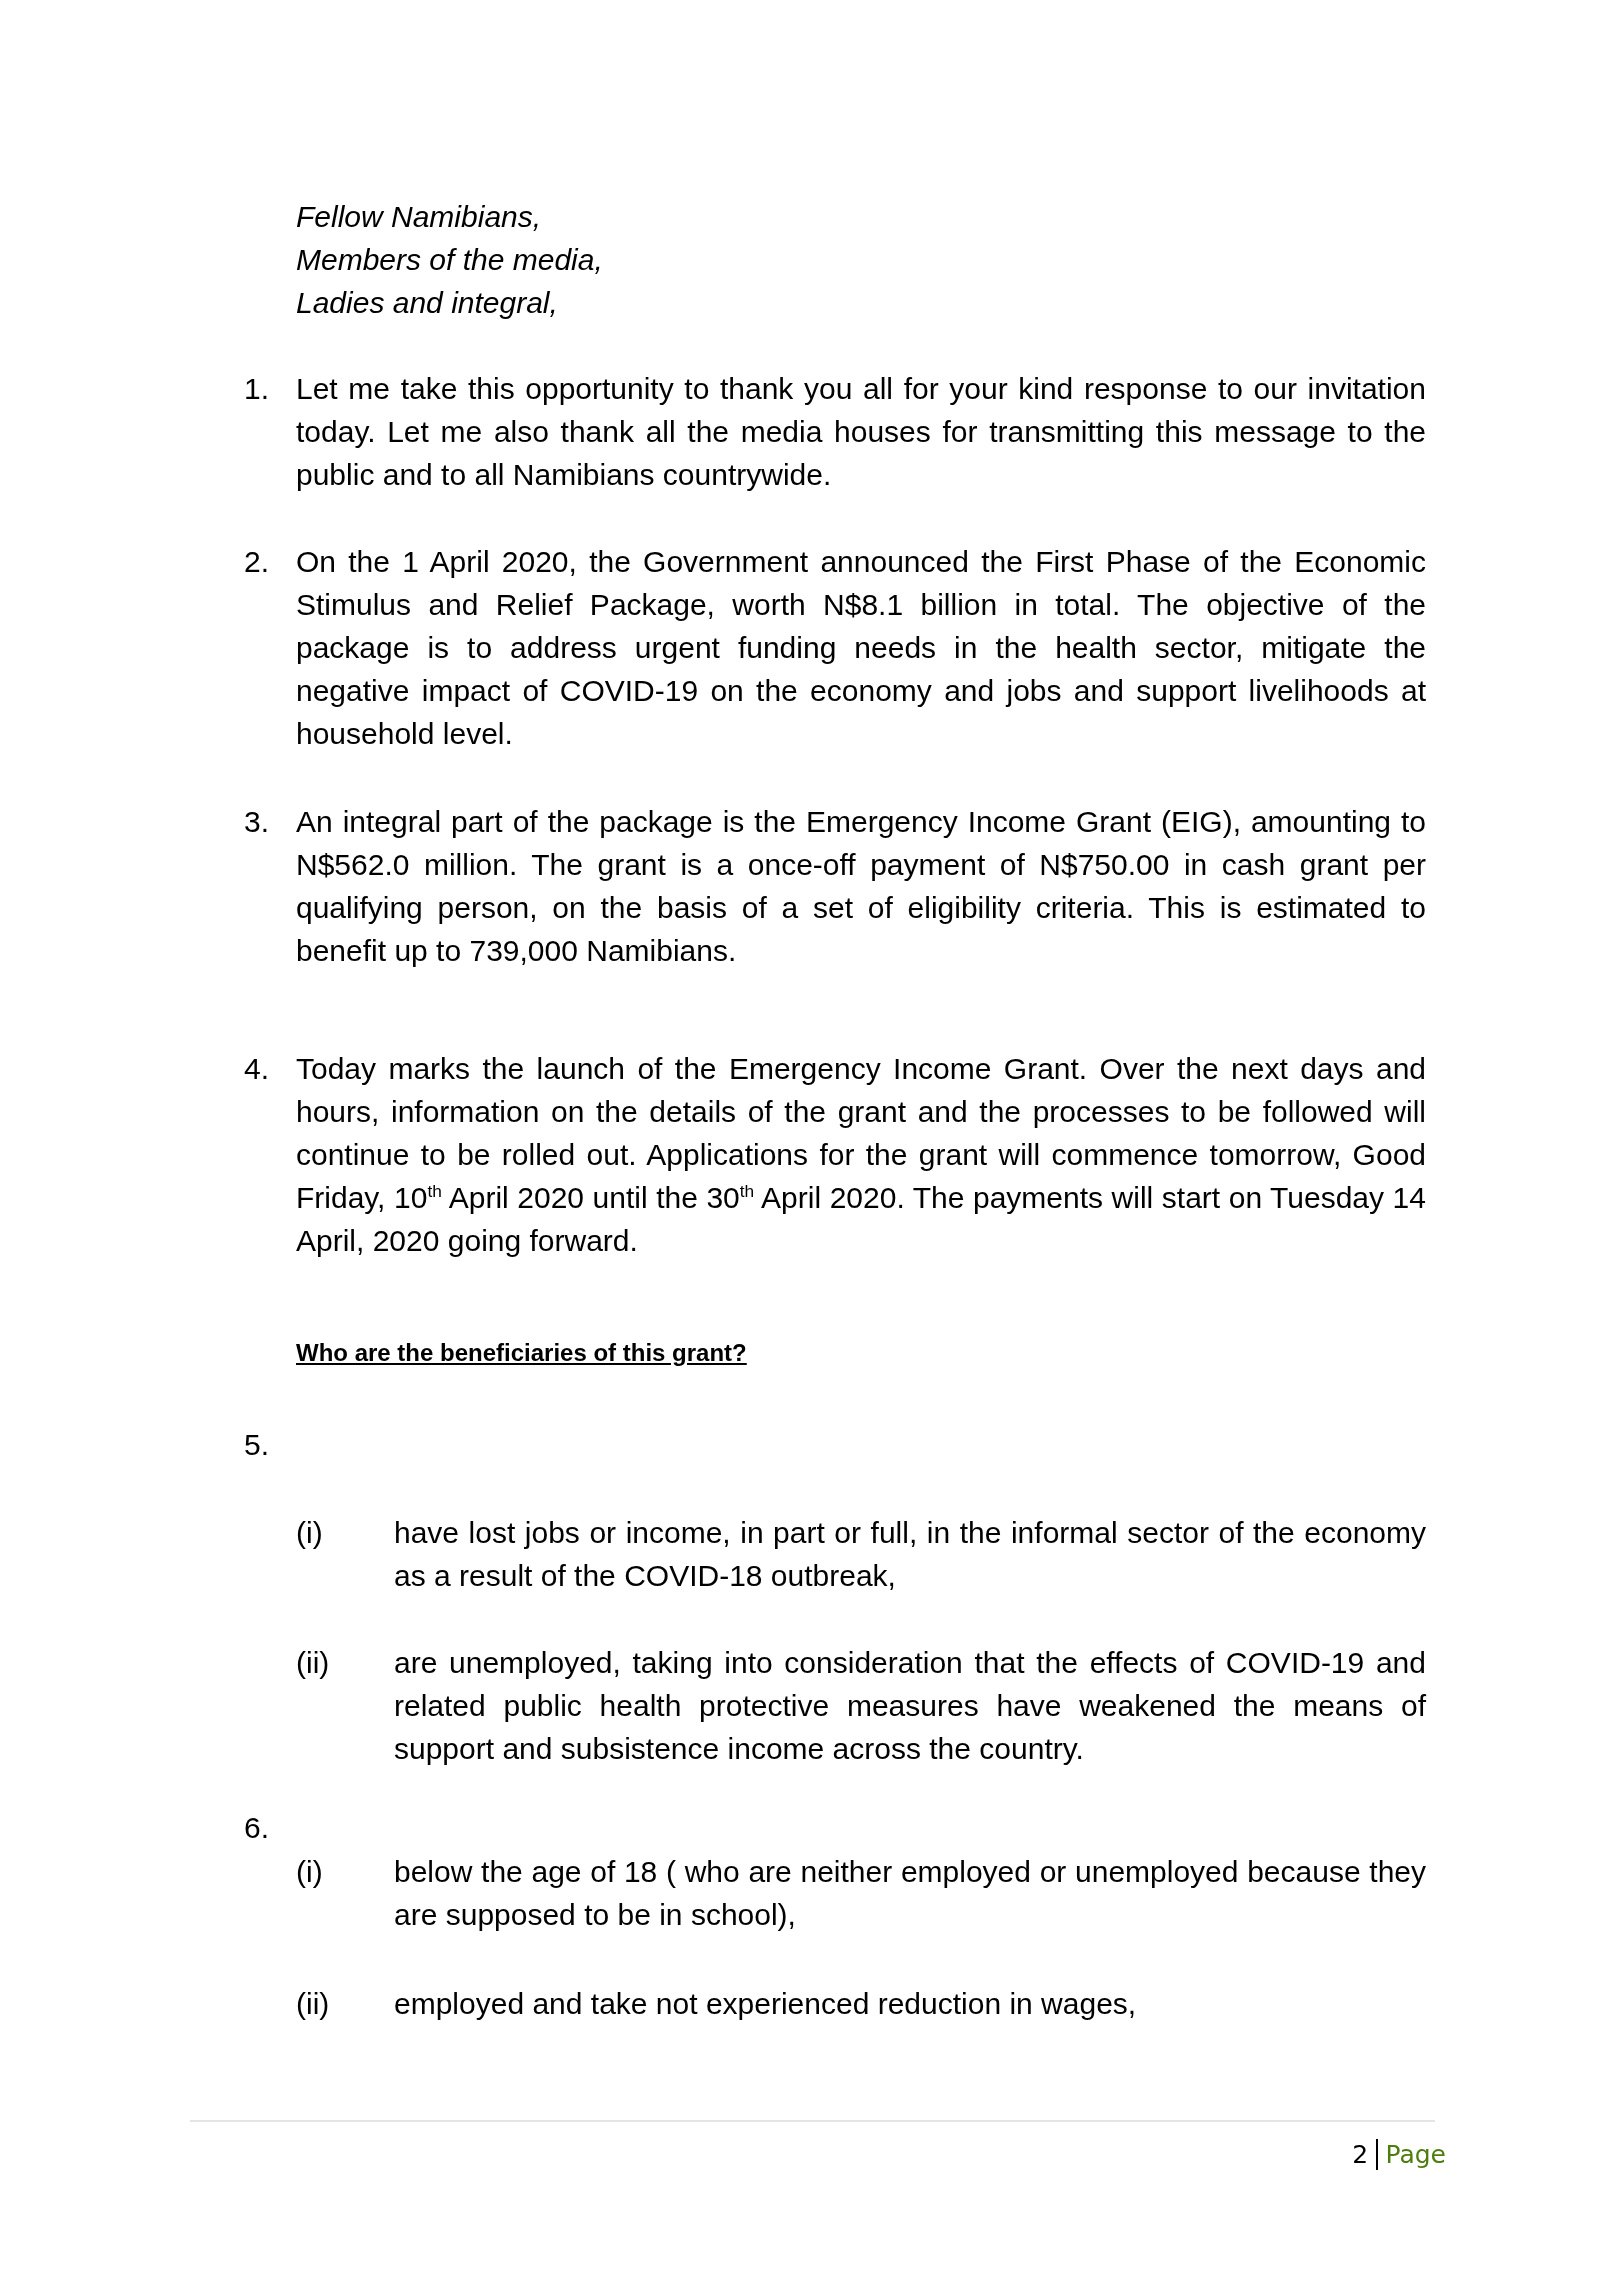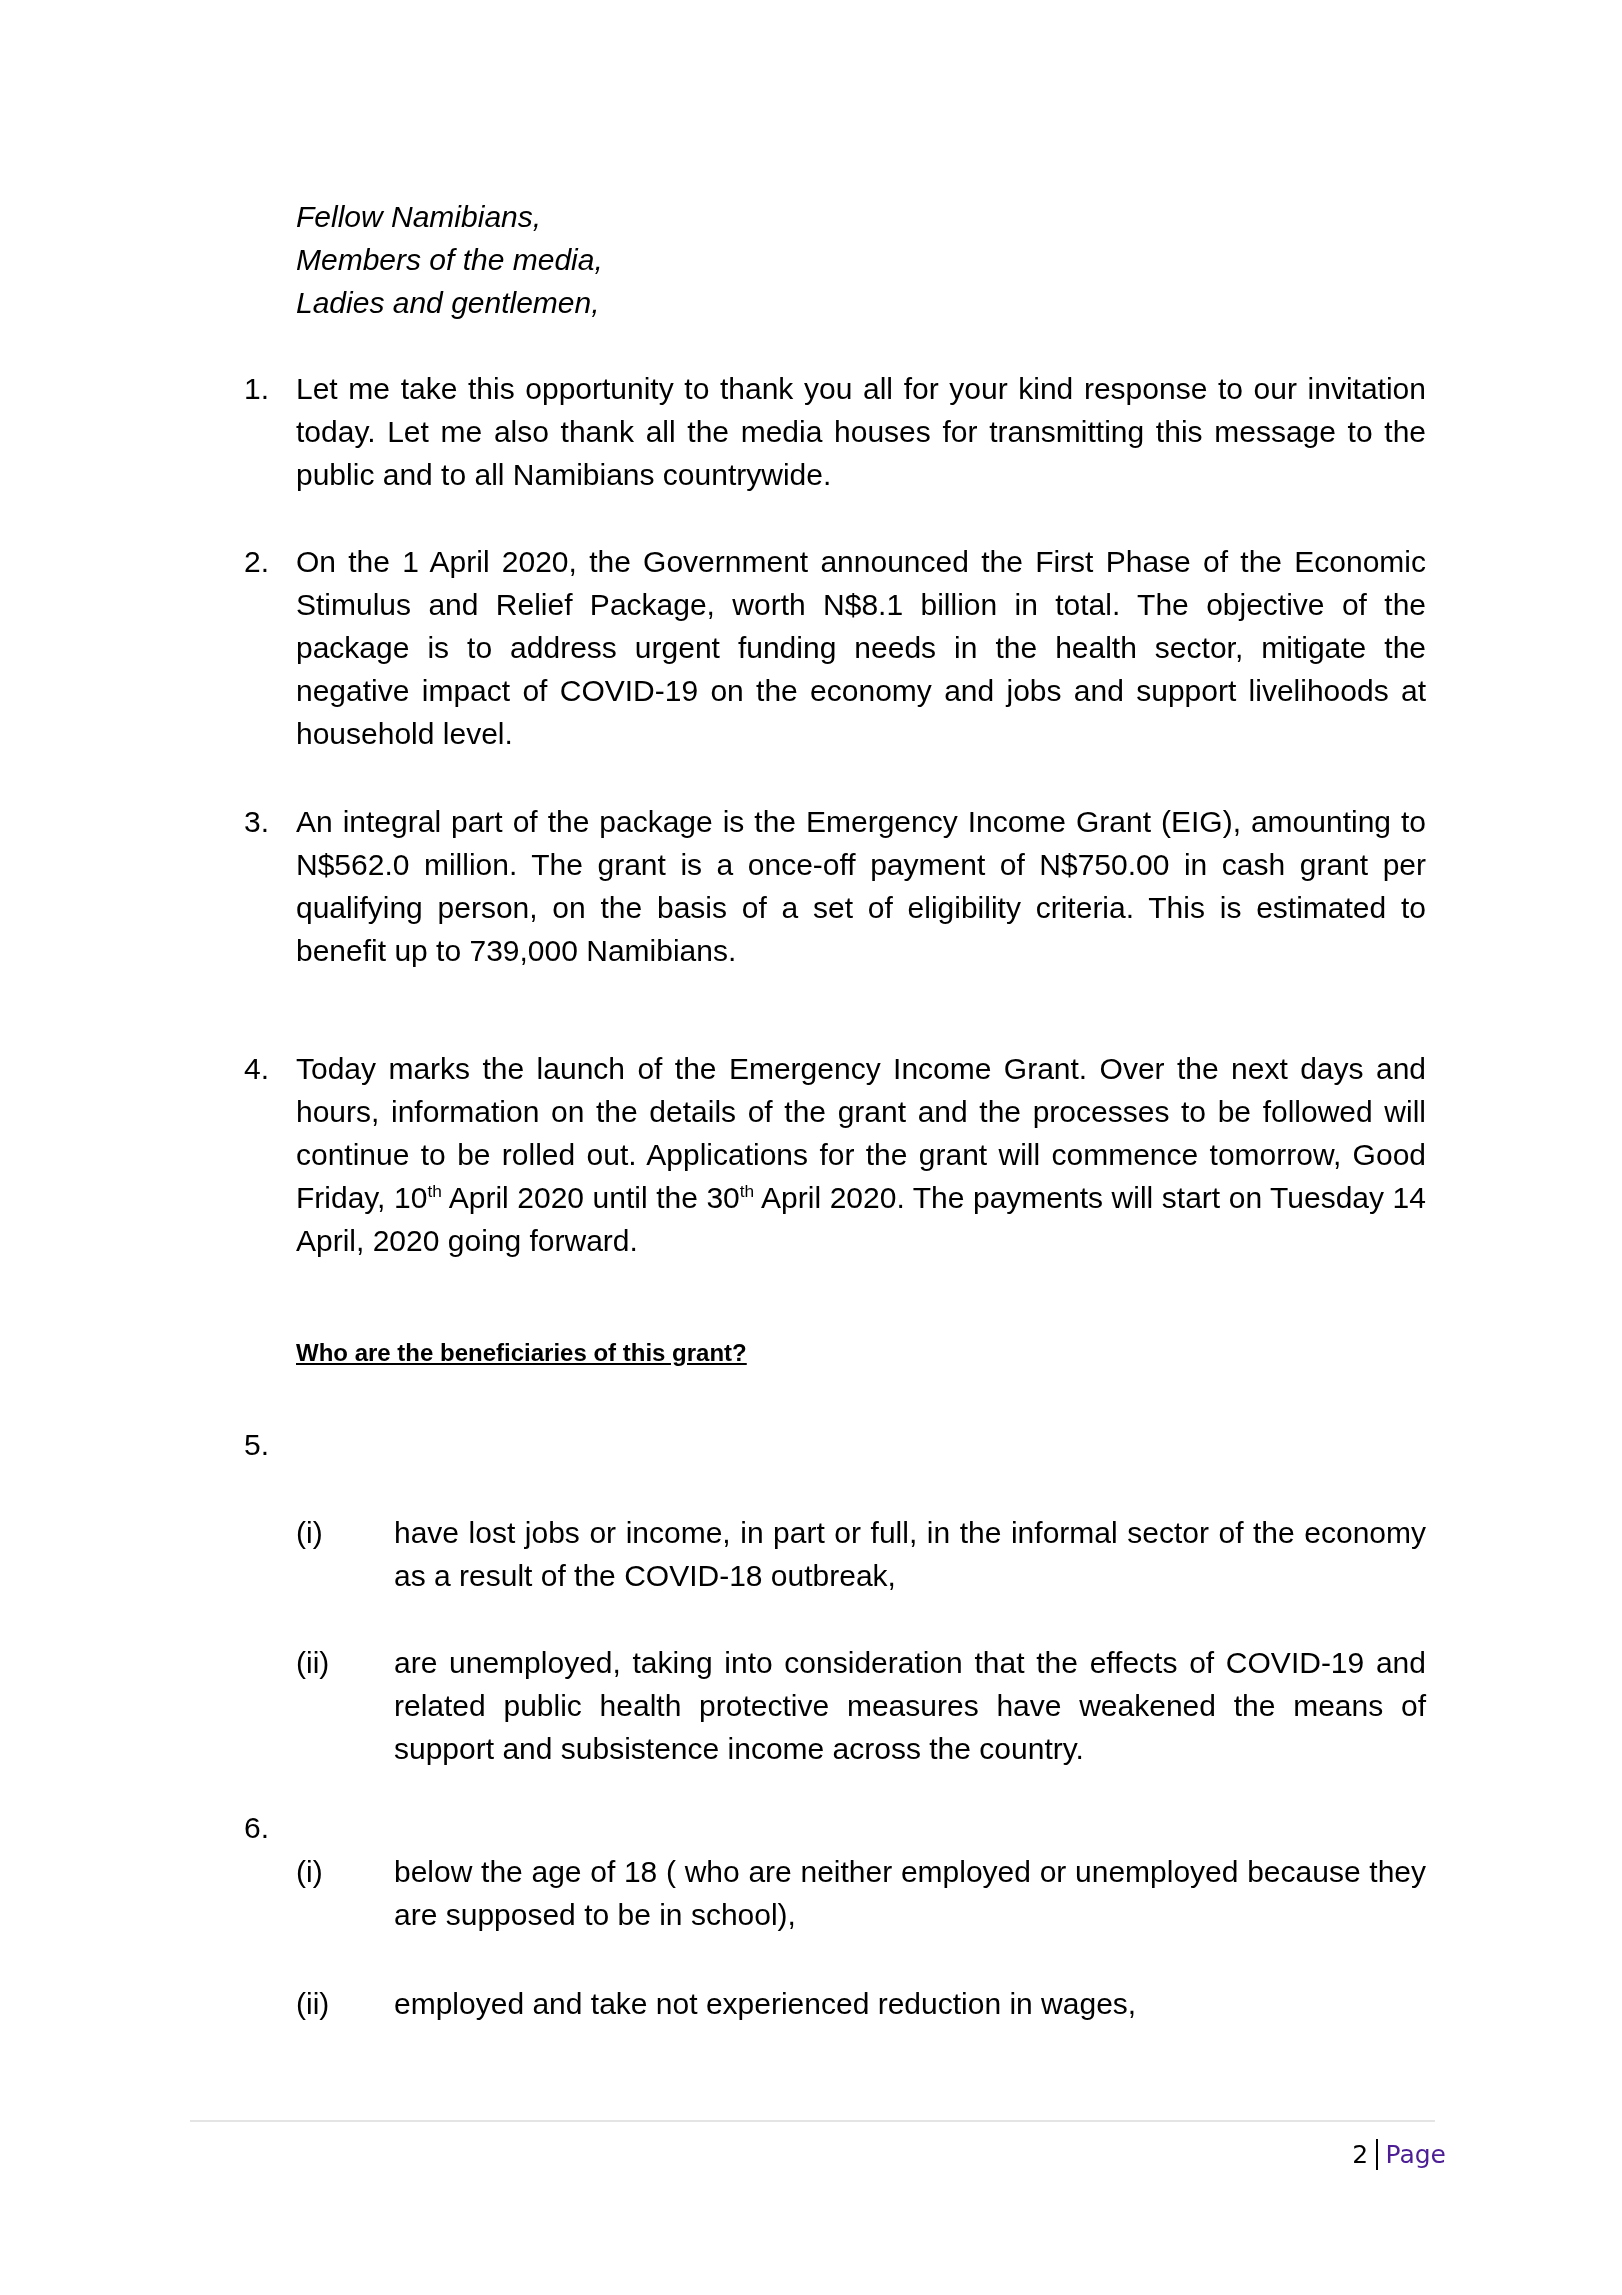--- a/index.html
+++ b/index.html
@@ -40,31 +40,31 @@
       position: absolute; left: 190px; top: 2120px; width: 1245px; height: 2.4px;
       background: #e4e4e4;
     }
     .footer {
       position: absolute; right: 198px; top: 2137px;
       font-family: "DejaVu Sans", sans-serif; font-size: 25px; line-height: 35px;
       display: flex; align-items: center; gap: 7.9px;
     }
     .footer .pg-num { color: #000; }
     .footer .pg-sep { display: inline-block; width: 1.6px; height: 31px; background: #000; }
-    .footer .pg-word { color: #4c1d95; }
+    .footer .pg-word { color: #4d7c0f; }
   </style>
 </head>
 <body>
 
 <div class="page">
 
   <div class="salutation">
     <div>Fellow Namibians,</div>
     <div>Members of the media,</div>
-    <div>Ladies and gentlemen,</div>
+    <div>Ladies and integral,</div>
   </div>
 
   <div class="para" style="top:367px;">
     <span class="num">1.</span>
     <span>Let me take this opportunity to thank you all for your kind response to our invitation today. Let me also thank all the media houses for transmitting this message to the public and to all Namibians countrywide.</span>
   </div>
 
   <div class="para" style="top:540px;">
     <span class="num">2.</span>
     <span>On the 1 April 2020, the Government announced the First Phase of the Economic Stimulus and Relief Package, worth N$8.1 billion in total. The objective of the package is to address urgent funding needs in the health sector, mitigate the negative impact of COVID-19 on the economy and jobs and support livelihoods at household level.</span>

